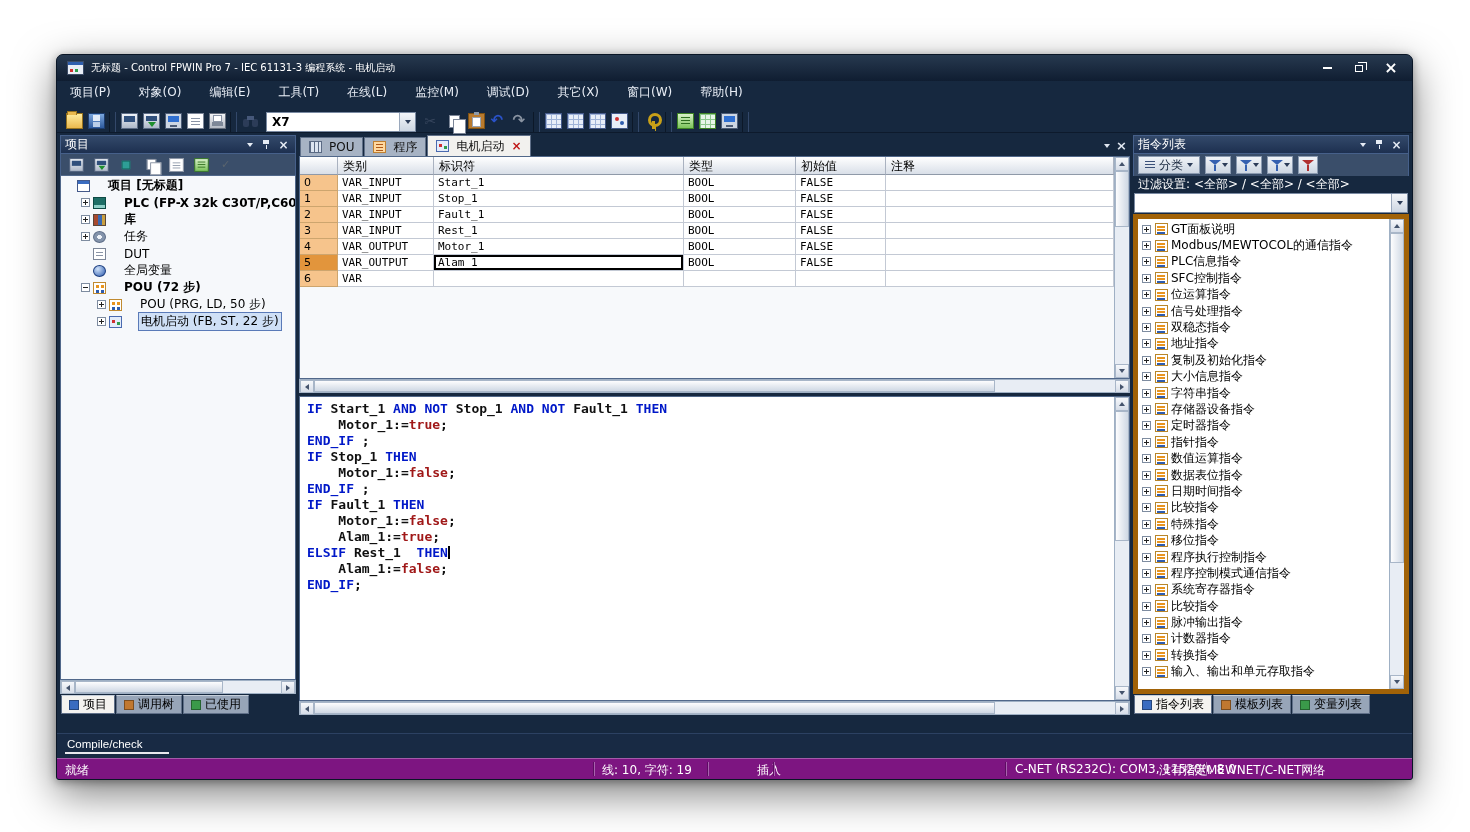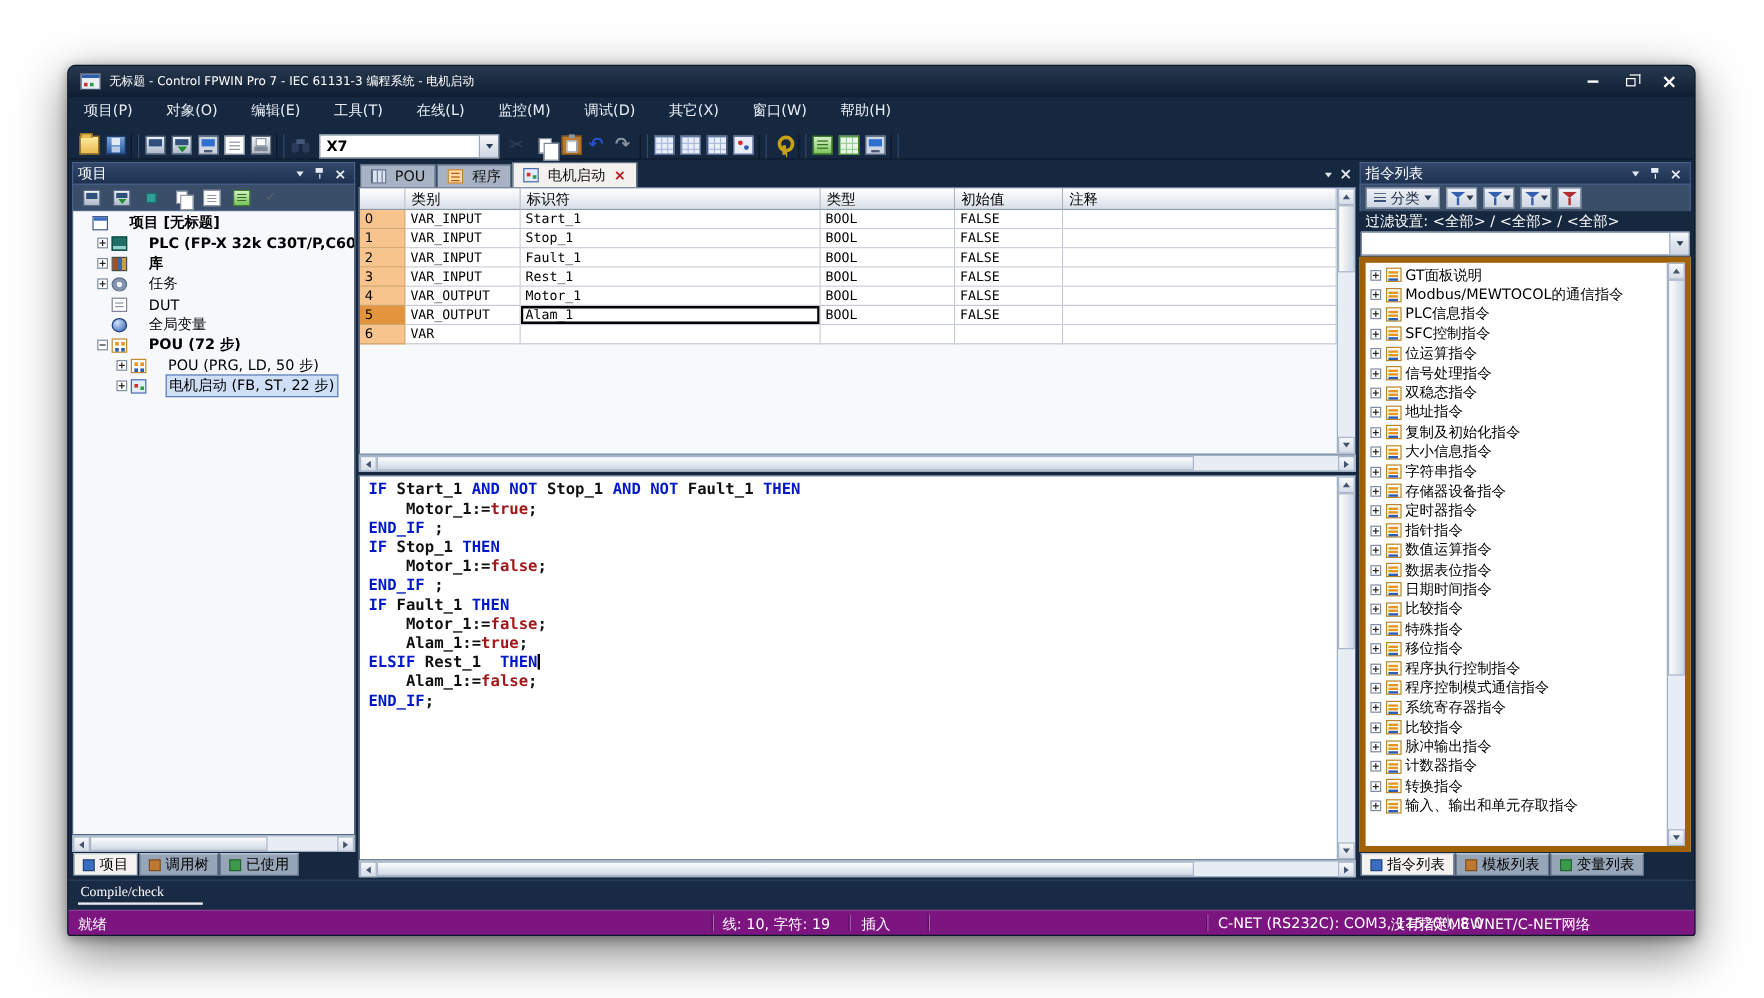--- a/index.html
+++ b/index.html
@@ -184,21 +184,21 @@
   .ilistwrap{flex:1;min-height:0;display:flex;background:#fff;border:5px solid #a16207;}
   .ilist{flex:1;min-width:0;overflow:hidden;padding-top:2px;}
   .irow{display:flex;align-items:center;height:16.4px;padding-left:4px;font-size:12px;white-space:nowrap;}
   .irow .expbox{margin-right:4px;}
   .enorow{height:26px;flex:none;display:flex;padding:1px 0;}
   .enobtn{flex:1;margin:0 1px;background:linear-gradient(#eceef1,#cdd1d6);border:1px solid #9aa2ac;
     font-size:12.5px;font-family:inherit;color:#8b939d;}
   .enobtn.en{color:#4a525c;font-weight:bold;}
   
   .outrow{height:25px;flex:none;background:#182a44;border-top:1px solid #2c4162;color:#fff;
-    font-family:Liberation Serif, serif;font-size:11.5px;padding:3px 0 0 8px;}
+    font-family:Liberation Sans, sans-serif;font-size:11.5px;padding:3px 0 0 8px;margin-top:16px;}
   .outtab{display:inline-block;min-width:104px;padding:1px 8px 2px 2px;border-bottom:2px solid #e8e8ee;}
   .statusbar{height:21px;flex:none;position:relative;background:#7d1581;border-top:1px solid #a45aaa;color:#fff;font-size:12px;border-radius:0 0 2px 2px;}
   .stseg{position:absolute;top:3px;white-space:nowrap;}
   .ssep{position:absolute;top:3px;bottom:3px;width:1px;background:#5c0d62;box-shadow:1px 0 0 #a862ae;}
 </style>
 </head>
 <body>
 
 <div class="window">
 
@@ -796,21 +796,21 @@
 
   <div class="outrow">
     <span class="outtab">Compile/check</span>
   </div>
 
   <div class="statusbar">
     <span class="stseg" style="left:8px;">就绪</span>
     <i class="ssep" style="left:536px;"></i>
     <span class="stseg" style="left:545px;">线: 10, 字符: 19</span>
     <i class="ssep" style="left:650px;"></i>
-    <span class="stseg" style="left:661px;">插入</span>
+    <span class="stseg" style="left:700px;">插入</span>
     <i class="ssep" style="left:716px;"></i>
     <i class="ssep" style="left:948px;"></i>
     <span class="stseg" style="left:958px;">C-NET (RS232C): COM3, 115200, 8 0</span>
     <i class="ssep" style="left:1148px;"></i>
     <span class="stseg" style="left:1102px;">没有指定MEWNET/C-NET网络</span>
   </div>
 
 </div>
 
 </body></html>

